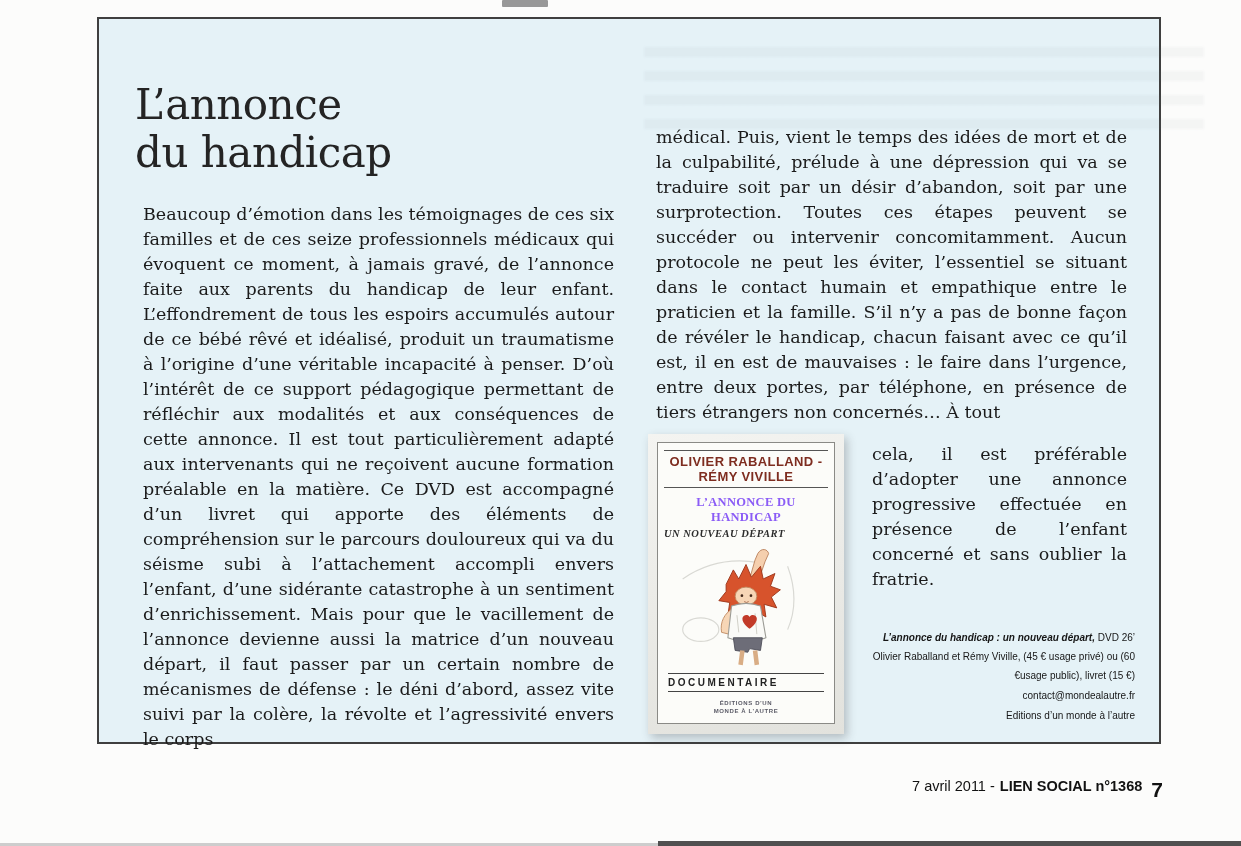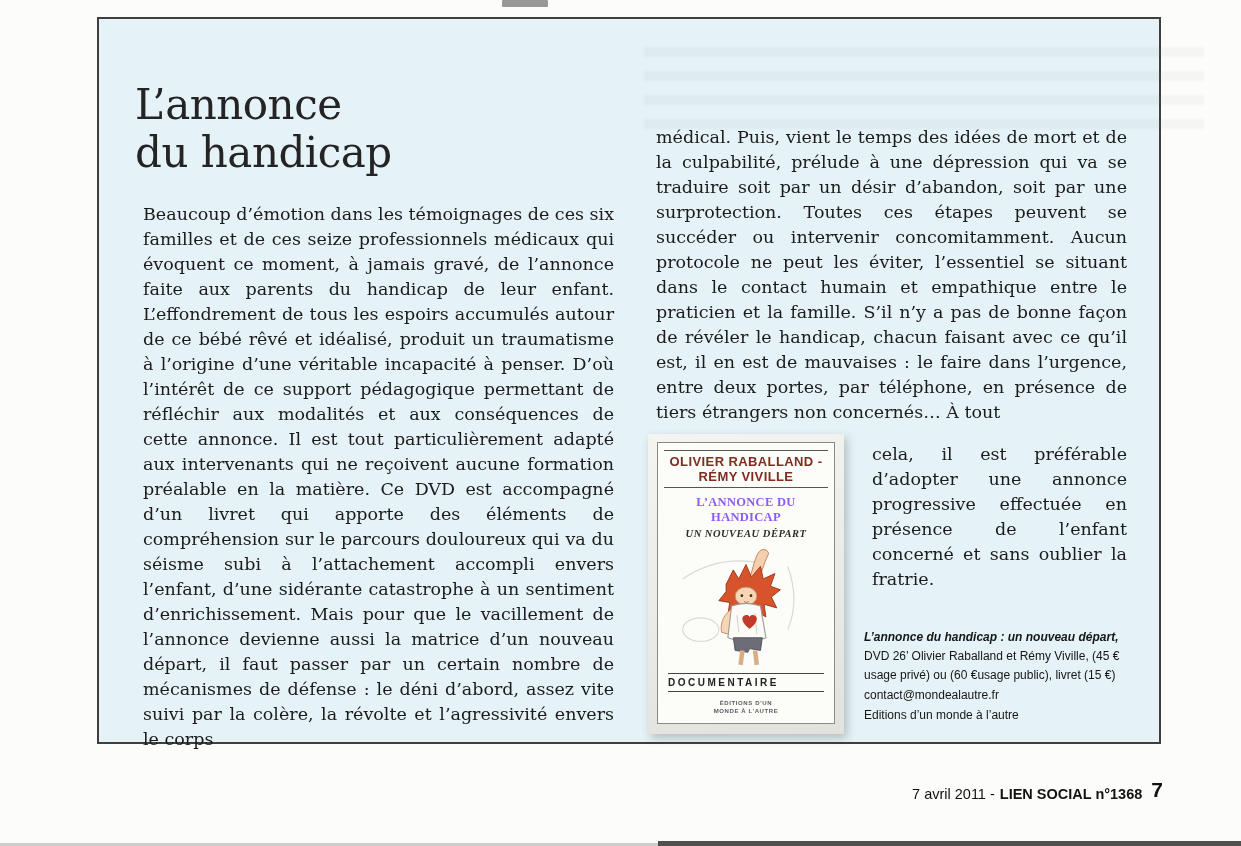--- a/index.html
+++ b/index.html
@@ -101,21 +101,20 @@
   .cover-title {
     text-align: center;
     font-family: "Liberation Serif", serif;
     font-weight: 700;
     font-size: 12.5px;
     letter-spacing: 0.3px;
     color: #8b5cf6;
     margin-top: 7px;
   }
   .cover-subtitle {
-    text-align: center;
     font-family: "Liberation Serif", serif;
     font-style: italic;
     font-weight: 700;
     font-size: 10.5px;
     letter-spacing: 0.5px;
     color: #2d2d2d;
     margin-top: 3px;
   }
   .cover-art { display: block; margin: 5px auto 3px; }
   .cover-genre {
@@ -140,34 +139,35 @@
     line-height: 8px;
     color: #5a5a66;
   }
 
   .beside { flex: 1; min-width: 0; margin-left: 20px; }
 
   
   .caption {
     margin-top: 36px;
     font-family: "Liberation Sans", sans-serif;
-    font-size: 12px;
+    font-size: 10px;
     line-height: 19px;
     color: #161616;
+    text-align: right;
   }
   .caption .lead { font-weight: 700; font-style: italic; }
   .caption .cap-line { margin-top: 1px; }
 
   
   .footer {
     position: absolute;
     top: 778px;
     right: 78px;
     display: flex;
-    align-items: flex-end;
+    align-items: flex-start;
     font-family: "Liberation Sans", sans-serif;
     font-size: 14.5px;
     color: #121212;
     white-space: nowrap;
   }
   .footer .mag { font-weight: 700; margin-left: 5px; }
   .footer .pagenum { font-weight: 700; font-size: 21px; margin-left: 9px; }
 
   
   .scan-strip-light {

